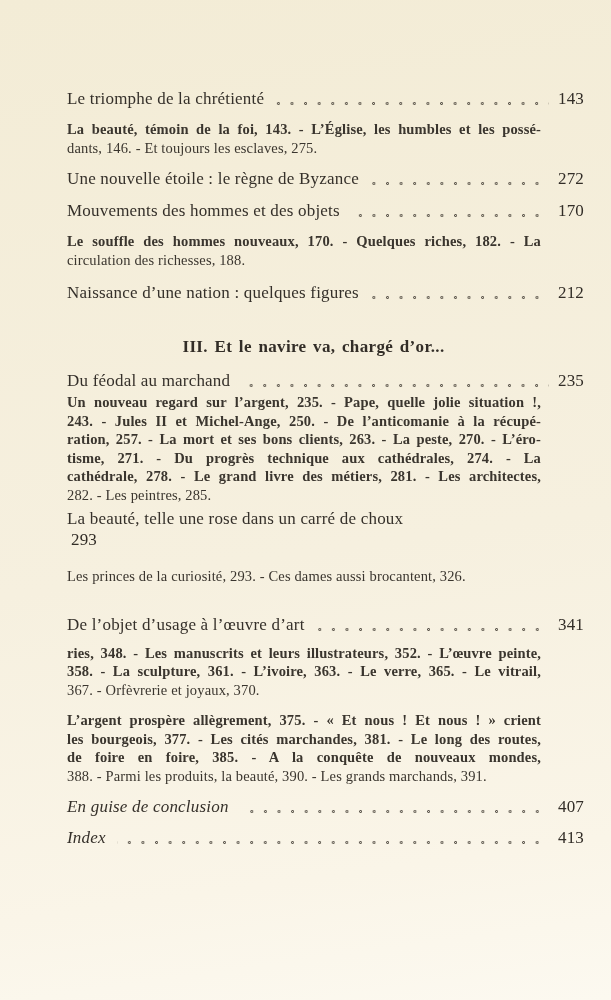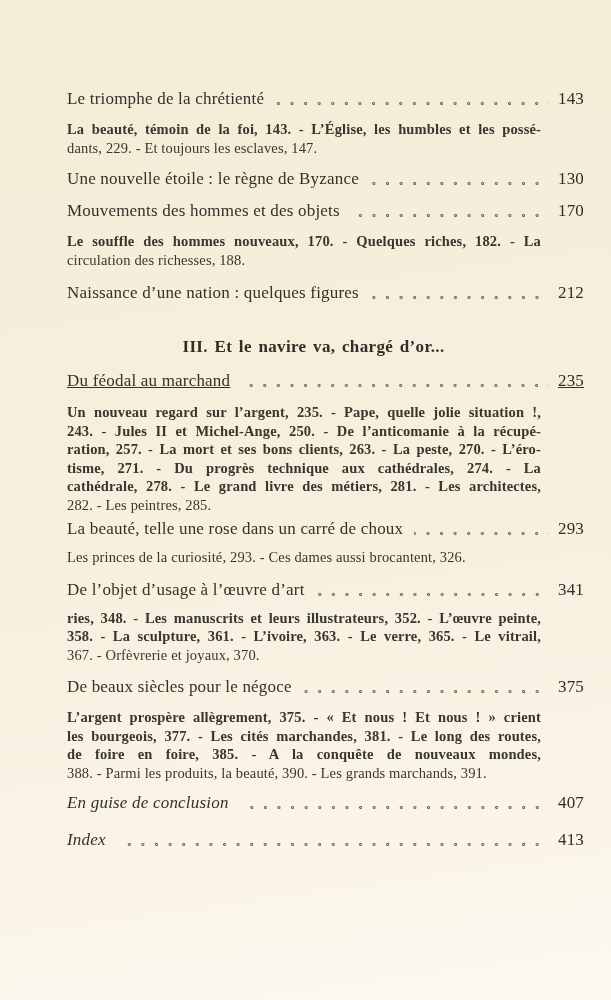--- a/index.html
+++ b/index.html
@@ -16,24 +16,24 @@
     padding: 88px 23px 12px 67px;
     background: linear-gradient(172deg, #f3ecd6 0%, #f6f0df 55%, #faf5e8 85%, #fcf9f0 100%);
     font-family: "Liberation Serif", "DejaVu Serif", serif;
     color: #37322b;
   }
   .toc { width: 521px; }
   .toc > * { margin-bottom: 11px; }
   .toc > :nth-child(6)  { margin-bottom: 13px;  }
   .toc > :nth-child(7)  { margin-bottom: 33px; }
   .toc > :nth-child(8)  { margin-bottom: 12px; }
-  .toc > :nth-child(9)  { margin-bottom: 12px; text-decoration: underline; }
+  .toc > :nth-child(9)  { margin-bottom: 2px; }
   .toc > :nth-child(10) { margin-bottom: 4px;  }
-  .toc > :nth-child(11) { margin-bottom: 9px;  }
-  .toc > :nth-child(12) { margin-bottom: 12px; }
+  .toc > :nth-child(11) { margin-bottom: 17px; flex-direction: column;  }
+  .toc > :nth-child(12) { margin-bottom: 28px; }
   .toc > :nth-child(13) { margin-bottom: 9px;  }
   .toc > :nth-child(14) { margin-bottom: 12px; }
   .toc > :nth-child(16) { margin-bottom: 10px; }
   .toc > :nth-child(17) { margin-bottom: 16px; }
 
   .entry-row {
     display: flex;
     align-items: baseline;
     font-size: 17px;
     line-height: 21px;
@@ -96,26 +96,26 @@
 
 <div class="page">
   <div class="toc">
       <div class="entry-row">
     <span class="entry-title">Le triomphe de la chrétienté</span>
     <span class="leader"></span>
     <span class="page-num">143</span>
   </div>
       <div class="sub-para">
         <div class="sub-line just">La beauté, témoin de la foi, 143. - L’Église, les humbles et les possé-</div>
-        <div class="sub-line last">dants, 229. - Et toujours les esclaves, 147.</div>
+        <div class="sub-line last">dants, 146. - Et toujours les esclaves, 275.</div>
       </div>
       <div class="entry-row">
     <span class="entry-title">Une nouvelle étoile : le règne de Byzance</span>
     <span class="leader"></span>
-    <span class="page-num">130</span>
+    <span class="page-num">272</span>
   </div>
       <div class="sub-para">
       </div>
       <div class="entry-row">
     <span class="entry-title">Mouvements des hommes et des objets</span>
     <span class="leader"></span>
     <span class="page-num">170</span>
   </div>
       <div class="sub-para">
         <div class="sub-line just">Le souffle des hommes nouveaux, 170. - Quelques riches, 182. - La</div>
@@ -153,25 +153,20 @@
       <div class="entry-row">
     <span class="entry-title">De l’objet d’usage à l’œuvre d’art</span>
     <span class="leader"></span>
     <span class="page-num">341</span>
   </div>
       <div class="sub-para">
         <div class="sub-line just">ries, 348. - Les manuscrits et leurs illustrateurs, 352. - L’œuvre peinte,</div>
         <div class="sub-line just">358. - La sculpture, 361. - L’ivoire, 363. - Le verre, 365. - Le vitrail,</div>
         <div class="sub-line last">367. - Orfèvrerie et joyaux, 370.</div>
       </div>
-      <div class="entry-row">
-    <span class="entry-title">De beaux siècles pour le négoce</span>
-    <span class="leader"></span>
-    <span class="page-num">375</span>
-  </div>
       <div class="sub-para">
         <div class="sub-line just">L’argent prospère allègrement, 375. - « Et nous ! Et nous ! » crient</div>
         <div class="sub-line just">les bourgeois, 377. - Les cités marchandes, 381. - Le long des routes,</div>
         <div class="sub-line just">de foire en foire, 385. - A la conquête de nouveaux mondes,</div>
         <div class="sub-line last">388. - Parmi les produits, la beauté, 390. - Les grands marchands, 391.</div>
       </div>
       <div class="entry-row italic">
     <span class="entry-title">En guise de conclusion</span>
     <span class="leader"></span>
     <span class="page-num">407</span>

